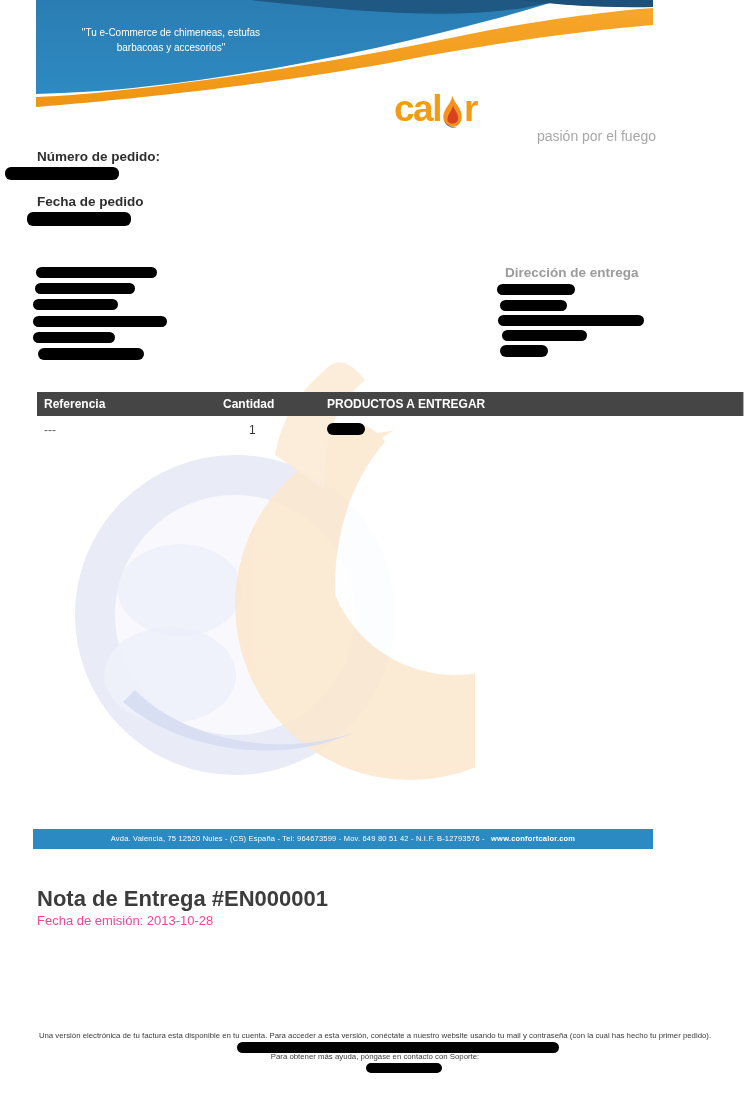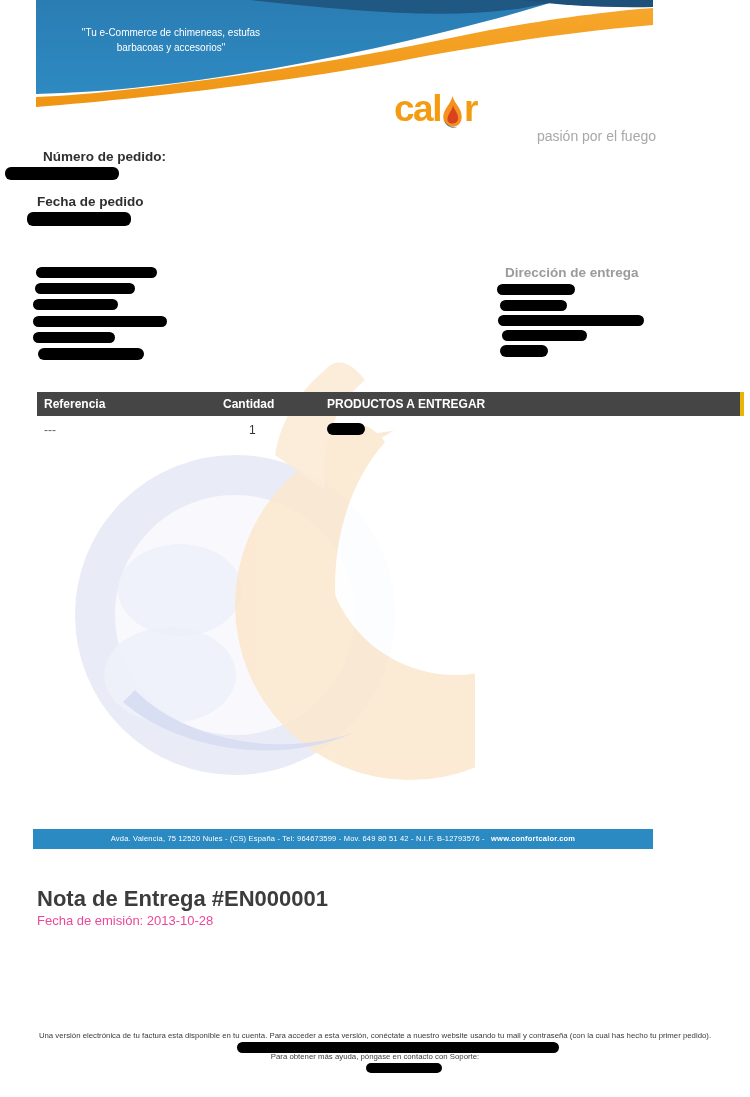--- a/index.html
+++ b/index.html
@@ -25,21 +25,21 @@
 
   
   .redact { position:absolute; background:#000; border-radius:6px; }
 
   
   .watermark { position:absolute; left:25px; top:350px; opacity:.8; pointer-events:none; }
 
   
   .table { position:absolute; left:37px; top:392px; width:707px; font-size:12px; }
   .t-head { display:grid; grid-template-columns:186px 104px 1fr; background:#454545;
-    color:#fff; font-weight:bold; height:24px; align-items:center; border-right:4px solid #eab308; }
+    color:#fff; font-weight:bold; height:24px; align-items:center; border-right:1px solid #eab308; }
   .t-head > div:first-child { padding-left:7px; }
   .t-row { display:grid; grid-template-columns:186px 104px 1fr; height:27px; align-items:center; color:#555; }
   .t-row > div:first-child { padding-left:7px; color:#666; }
   .t-row .qty { padding-left:26px; color:#333; }
   .cell-product { position:relative; height:100%; }
   .cell-product .redact { left:0; top:7px; width:38px; height:12px; border-radius:6px; }
 
   
   .footer-bar { position:absolute; left:33px; top:829px; width:620px; height:20px; background:#2b8ac2;
     color:#fff; font-size:7.5px; line-height:20px; text-align:center; letter-spacing:.2px; }
@@ -88,21 +88,21 @@
       <svg class="logo-flame" viewBox="0 0 24 34">
         <path d="M12 0 C14 8 21 11 21 21 a9 9 0 0 1 -18 0 C3 12 10 9 12 0 Z" fill="#f5911e"></path>
         <path d="M12.5 9 C13.5 14 17.5 16 17.5 22 a5.5 5.5 0 0 1 -10.5 1.5 C7.5 17 11.5 14.5 12.5 9 Z" fill="#d8431f"></path>
         <path d="M4.5 24 a8.5 8.5 0 0 0 12 6 a10 10 0 0 1 -12 -6 Z" fill="#2d6ea8"></path>
       </svg>
       <span class="logo-word logo-orange">r</span>
     </div>
     <div class="logo-slogan">pasión por el fuego</div>
   </div>
 
-  <div class="lbl" style="left:37px; top:149px;margin-left:6px;">Número de pedido:</div>
+  <div class="lbl" style="left:37px; top:149px;">Número de pedido:</div>
   <div class="redact" style="left:5px; top:167px; width:114px; height:13px;"></div>
 
   <div class="lbl" style="left:37px; top:194px;text-align:right;">Fecha de pedido</div>
   <div class="redact" style="left:27px; top:212px; width:104px; height:14px;"></div>
 
   <div>
     <div class="redact" style="left:36px; top:267px; width:121px; height:11px;"></div>
     <div class="redact" style="left:35px; top:283px; width:100px; height:11px;"></div>
     <div class="redact" style="left:33px; top:299px; width:85px;  height:11px;"></div>
     <div class="redact" style="left:33px; top:316px; width:134px; height:11px;"></div>

